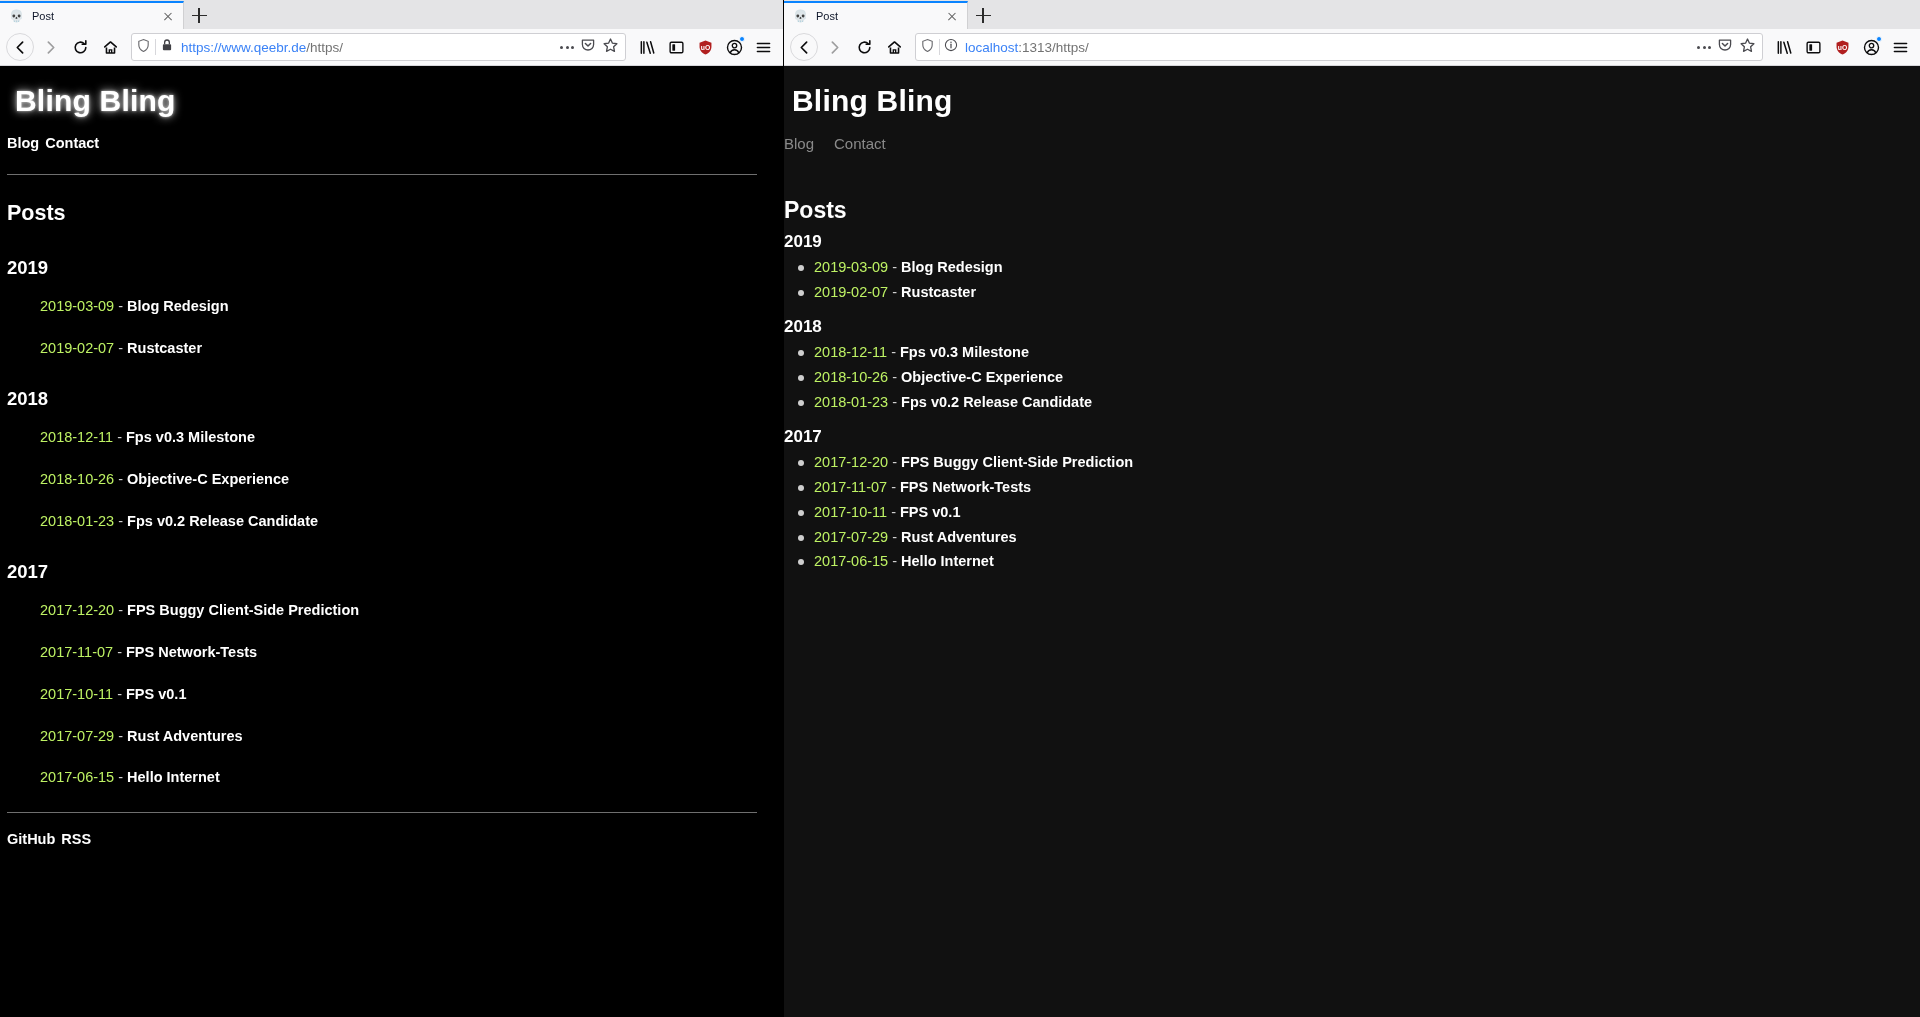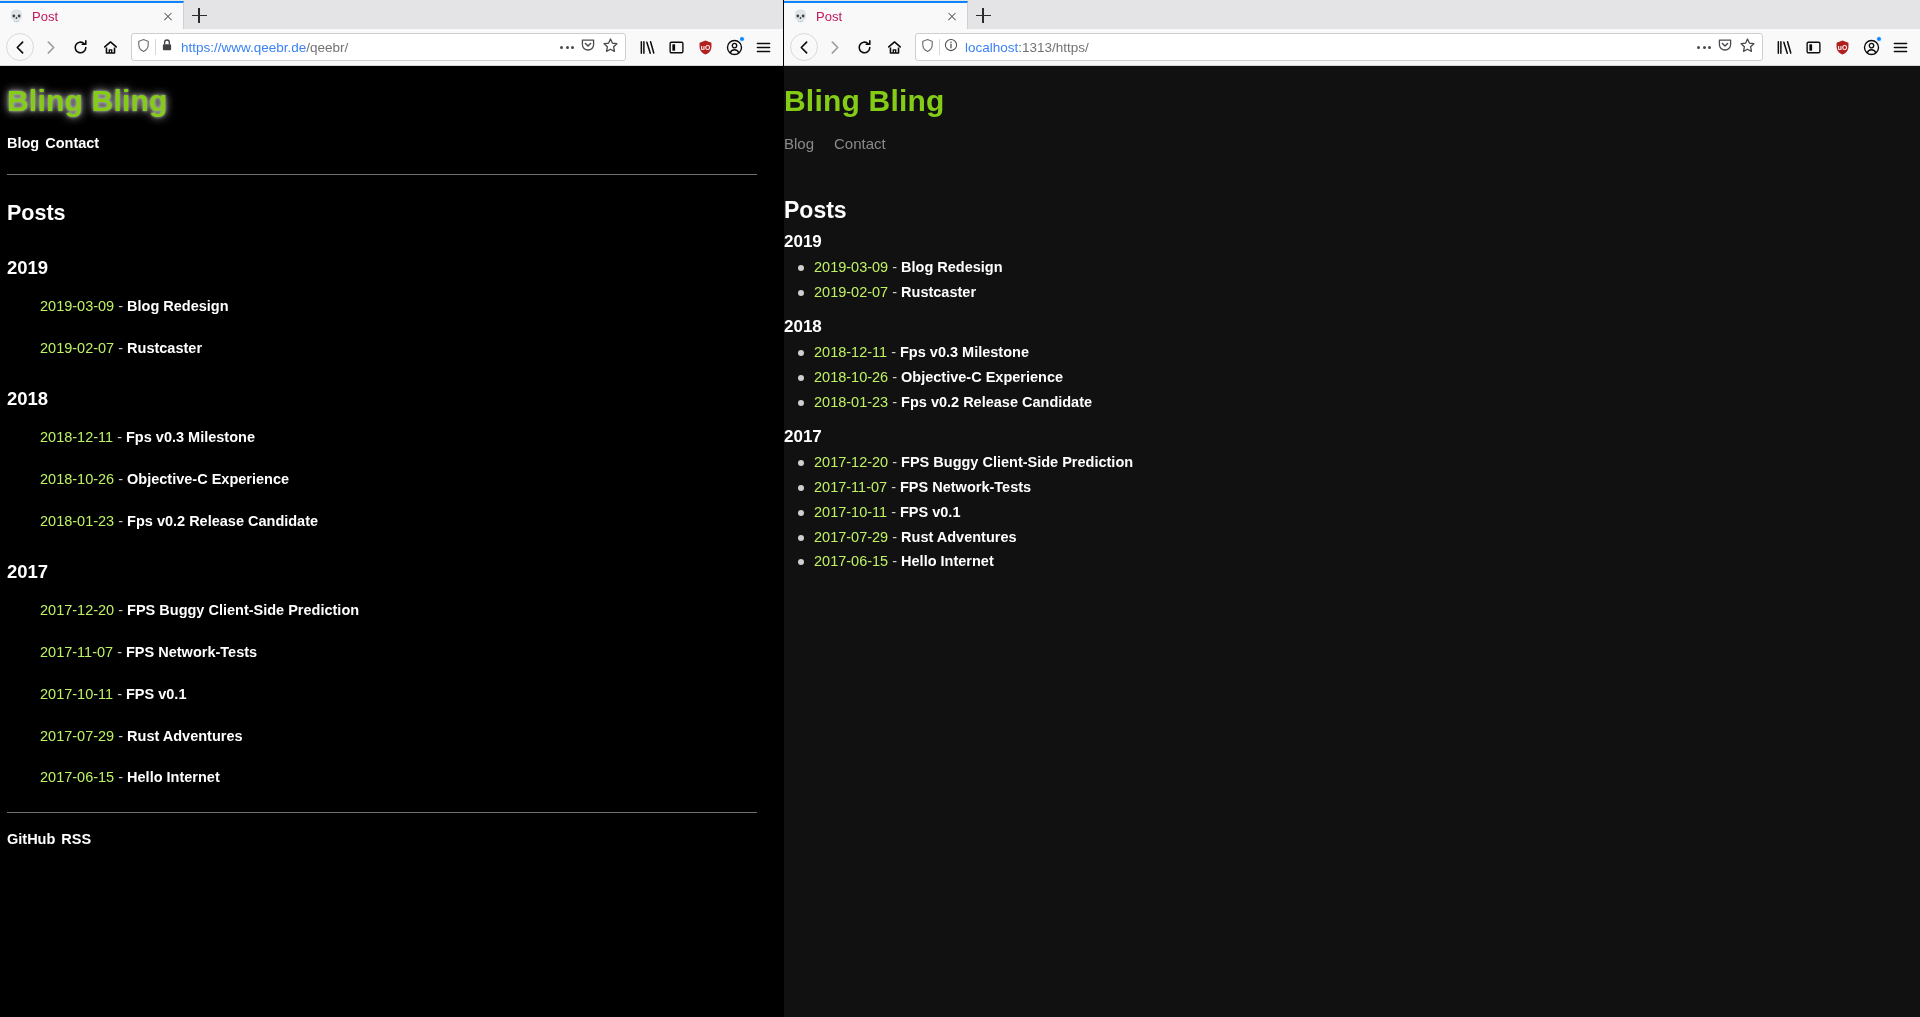--- a/index.html
+++ b/index.html
@@ -26,21 +26,21 @@
     border-top: 2px solid #0a84ff;
     border-right: 1px solid #d0d0d2;
     display: flex; align-items: center; padding: 0 6px 0 9px; gap: 7px;
     position: relative;
   }
   .favicon {
     width: 16px; height: 16px; flex: none; display: flex;
     align-items: center; justify-content: center; font-size: 13px; line-height: 1;
   }
   .tab-title {
-    flex: 1; font-size: 13px; color: #be185d; white-space: nowrap;
+    flex: 1; font-size: 11px; color: #0f172a; white-space: nowrap;
     overflow: hidden; text-overflow: ellipsis;
   }
   .tab-close {
     width: 18px; height: 18px; flex: none; position: relative; cursor: pointer;
     opacity: .75;
   }
   .tab-close::before, .tab-close::after {
     content: ""; position: absolute; left: 4px; top: 8.5px; width: 10px; height: 1.3px;
     background: #2b2b2b;
   }
@@ -101,21 +101,21 @@
 
   
   .page { flex: 1; overflow: hidden; }
   .page.glow  { background: #000000; }
   .page.plain { background: #111111; }
 
   .content { padding: 18px 20px 0 7px; }
   .content.right-pad { padding: 18px 20px 0 0; }
 
   .site-title {
-    font-size: 30px; font-weight: bold; color: #84cc16; letter-spacing: .2px;
+    font-size: 30px; font-weight: bold; color: #ffffff; letter-spacing: .2px; margin-left: 8px;
   }
   .glow .site-title { text-shadow: 0 0 9px rgba(255,255,255,.85), 0 0 3px rgba(255,255,255,.6); }
 
   .nav { margin-top: 17px; font-size: 14.5px; }
   .glow .nav { font-weight: bold; }
   .glow .nav a { color: #ffffff; text-decoration: none; }
   .plain .nav a { color: #8a8a8a; text-decoration: none; font-weight: normal; font-size: 15px; }
   .nav a + a { margin-left: 6px; }
   .plain .nav a + a { margin-left: 20px; }
 
@@ -201,21 +201,21 @@
                 <path d="M8 1.6l5 1.9v4c0 3.2-2.1 5.6-5 6.9-2.9-1.3-5-3.7-5-6.9v-4l5-1.9z" stroke="#6a6a6e" stroke-width="1.2" fill="none"></path>
               </svg></span>
           </span>
           <span class="url-divider"></span>
           <span class="url-ident">
             <span class=""><svg width="14" height="14" viewBox="0 0 16 16" fill="none">
                 <rect x="3.3" y="7" width="9.4" height="7" rx="1.1" fill="#414146"></rect>
                 <path d="M5.3 7V5a2.7 2.7 0 0 1 5.4 0v2" stroke="#414146" stroke-width="1.5" fill="none"></path>
               </svg></span>
           </span>
-          <span class="url-text"><b>https://www.qeebr.de</b><span>/qeebr/</span></span>
+          <span class="url-text"><b>https://www.qeebr.de</b><span>/https/</span></span>
           <span class="url-actions">
             <span class="dots">
               <i></i>
               <i></i>
               <i></i>
             </span>
             <span class=""><svg width="16" height="16" viewBox="0 0 16 16" fill="none">
                 <path d="M2.4 3.2h11.2v4.3c0 3.1-2.5 5.5-5.6 5.5S2.4 10.6 2.4 7.5V3.2z" stroke="#4a4a4f" stroke-width="1.3" fill="none" stroke-linejoin="round"></path>
                 <path d="M5.4 6.5L8 9l2.6-2.5" stroke="#4a4a4f" stroke-width="1.5" stroke-linecap="round" stroke-linejoin="round" fill="none"></path>
               </svg></span>

